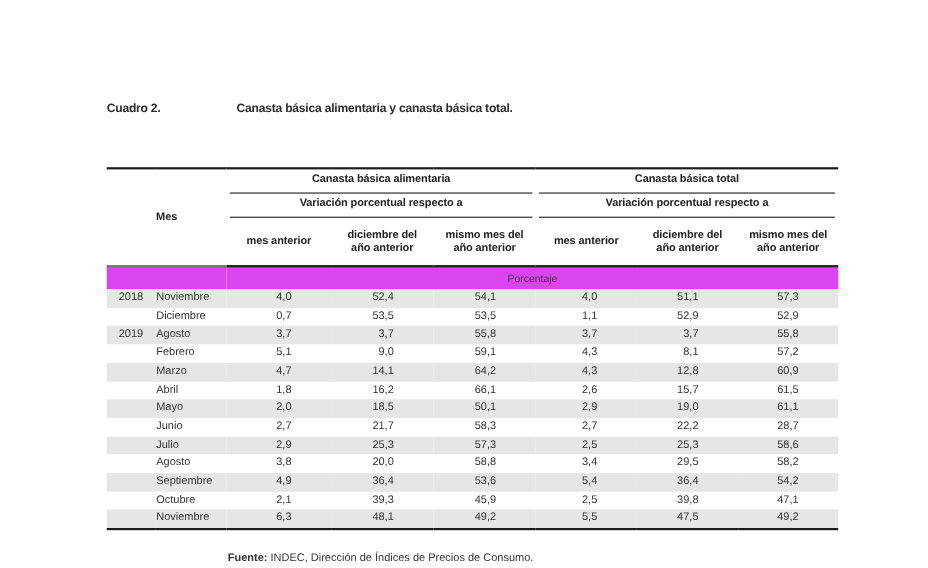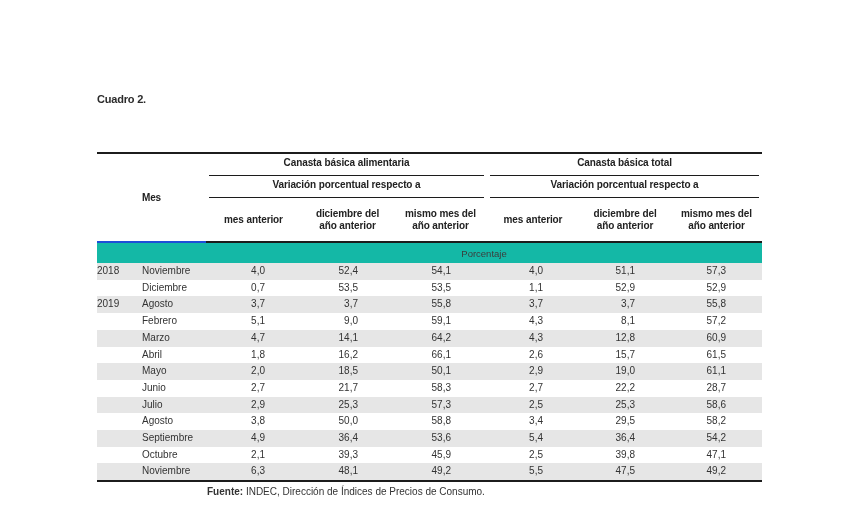--- a/index.html
+++ b/index.html
@@ -32,65 +32,66 @@
     border-top: 2px solid #1c1c1c;
     border-bottom: 2px solid #1c1c1c;
   }
   thead th {
     font-size: 10px; font-weight: bold; color: #222222;
     letter-spacing: -0.1px;
     vertical-align: middle;
   }
   th.th-mes {
     text-align: center;
-    border-bottom: 2px solid #1d4ed8;
+    border-bottom: 2px solid #737373;
   }
   th.group-th, th.subgroup-th { padding: 0 3px; font-weight: bold; }
   th.group-th > div, th.subgroup-th > div {
     height: 22px;
     display: flex; align-items: center; justify-content: center;
     border-bottom: 1px solid #1c1c1c;
     padding-bottom: 5px;
   }
   th.colhead {
     height: 44px;
     text-align: center;
     border-bottom: 2px solid #1c1c1c;
     line-height: 12px;
     padding: 0 6px;
   }
   tbody.unit td {
     height: 21px;
     font-size: 9.5px; color: #3c3c3c;
     text-align: center; vertical-align: middle;
-    background: #14b8a6;
+    background: #d946ef;
   }
   tbody.data td {
     height: 16.7px;
     font-size: 10px; color: #333333;
     vertical-align: middle;
     line-height: 16.7px;
   }
   tbody.data tr:nth-child(odd) { background: #e6e6e6; }
-  td.year  { text-align: left; }
+  td.year  { text-align: center; }
   td.month { text-align: left; padding-left: 1px; }
   td.num   { text-align: right; padding-right: 36px; }
   .fuente {
-    margin-top: 4px;
+    margin-top: 20px;
     padding-left: 110px;
     font-size: 10px; color: #333333;
   }
   .fuente .bold { font-weight: bold; }
 </style>
 </head>
 <body>
 
 <div class="caption">
   <div class="caption-label">Cuadro 2.</div>
   <div class="caption-title">
+    <div>Canasta básica alimentaria y canasta básica total.</div>
   </div>
 </div>
 
 <div class="content">
   <table class="cuadro">
     <colgroup>
       <col style="width:44px">
         <col style="width:65px">
       <col style="width:95px">
         <col style="width:93px">
@@ -229,21 +230,21 @@
     <td class="num">57,3</td>
     <td class="num">2,5</td>
     <td class="num">25,3</td>
     <td class="num">58,6</td>
   </tr>
 
   <tr>
     <td class="year"></td>
     <td class="month">Agosto</td>
     <td class="num">3,8</td>
-    <td class="num">50,0</td>
+    <td class="num">20,0</td>
     <td class="num">58,8</td>
     <td class="num">3,4</td>
     <td class="num">29,5</td>
     <td class="num">58,2</td>
   </tr>
 
   <tr>
     <td class="year"></td>
     <td class="month">Septiembre</td>
     <td class="num">4,9</td>

